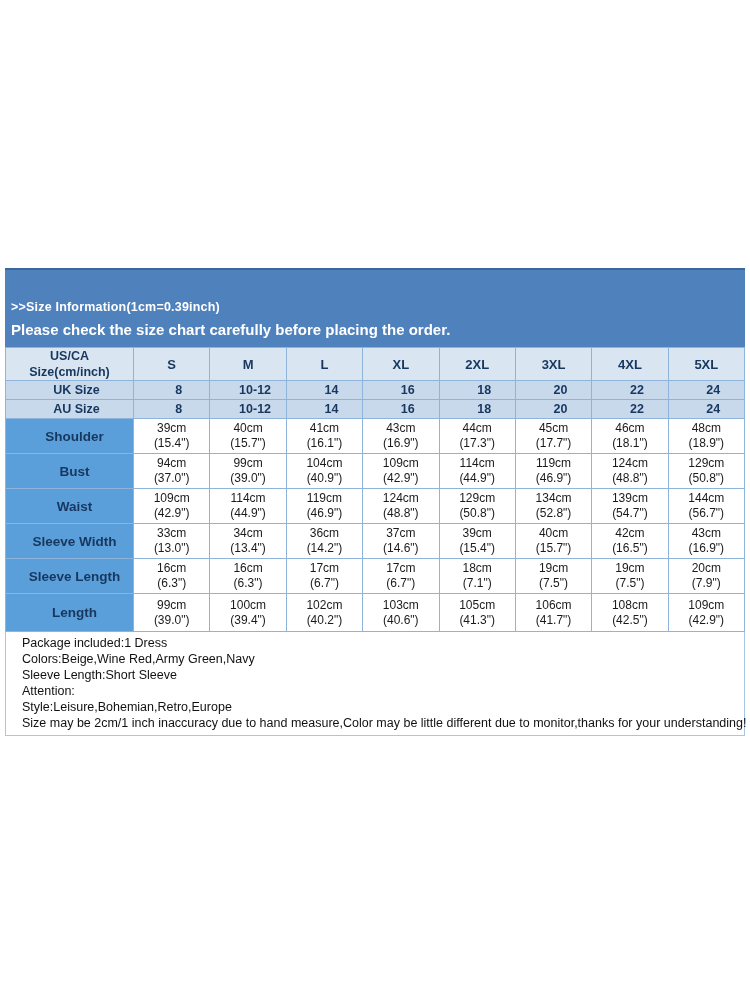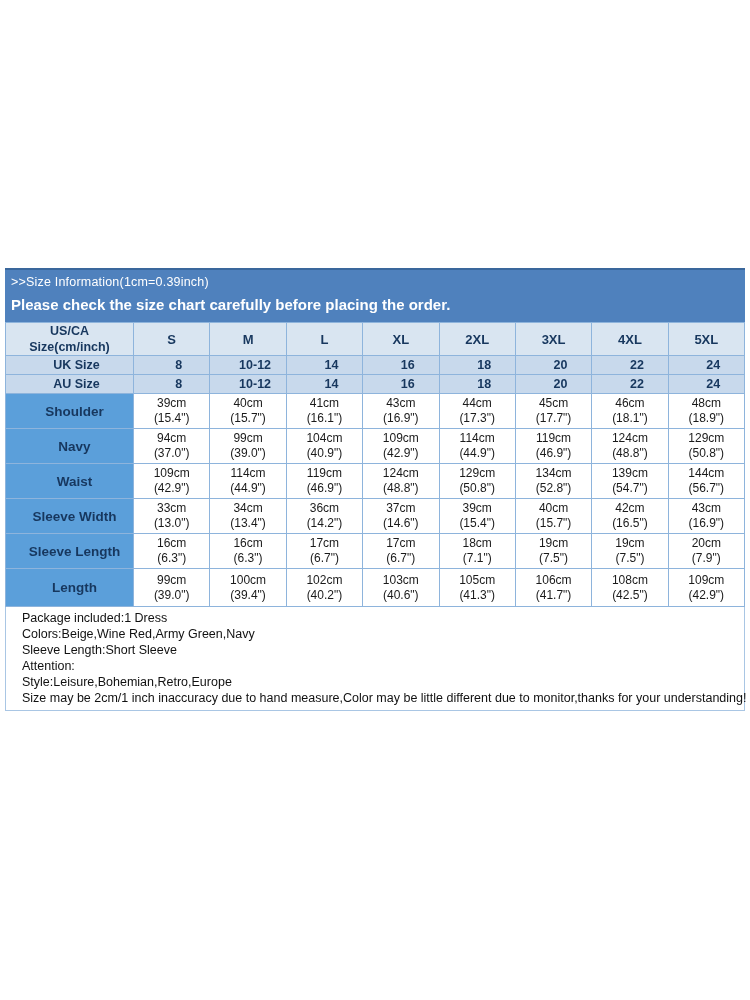--- a/index.html
+++ b/index.html
@@ -19,23 +19,24 @@
   }
   
   .banner {
     background: var(--banner-bg, #4F81BD);
     color: #ffffff;
     border-top: 2px solid #3a679c;
     padding: 5px 6px 9px 6px;
   }
   .banner-title {
     font-size: 12.5px;
-    font-weight: normal;
+    font-weight: bold;
     letter-spacing: 0.2px;
     margin-bottom: 7px;
+    margin-top: 25px;
   }
   .banner-subtitle {
     font-size: 15px;
     font-weight: bold;
   }
   
   table.size-table {
     width: 740px;
     border-collapse: collapse;
     table-layout: fixed;
@@ -180,21 +181,21 @@
           <td class="m-cell">
             <span class="cm-line">46cm</span>
             <span class="inch-line">(18.1")</span>
           </td>
           <td class="m-cell">
             <span class="cm-line">48cm</span>
             <span class="inch-line">(18.9")</span>
           </td>
         </tr>
         <tr class="m-row">
-          <th class="m-label">Navy</th>
+          <th class="m-label">Bust</th>
           <td class="m-cell">
             <span class="cm-line">94cm</span>
             <span class="inch-line">(37.0")</span>
           </td>
           <td class="m-cell">
             <span class="cm-line">99cm</span>
             <span class="inch-line">(39.0")</span>
           </td>
           <td class="m-cell">
             <span class="cm-line">104cm</span>

